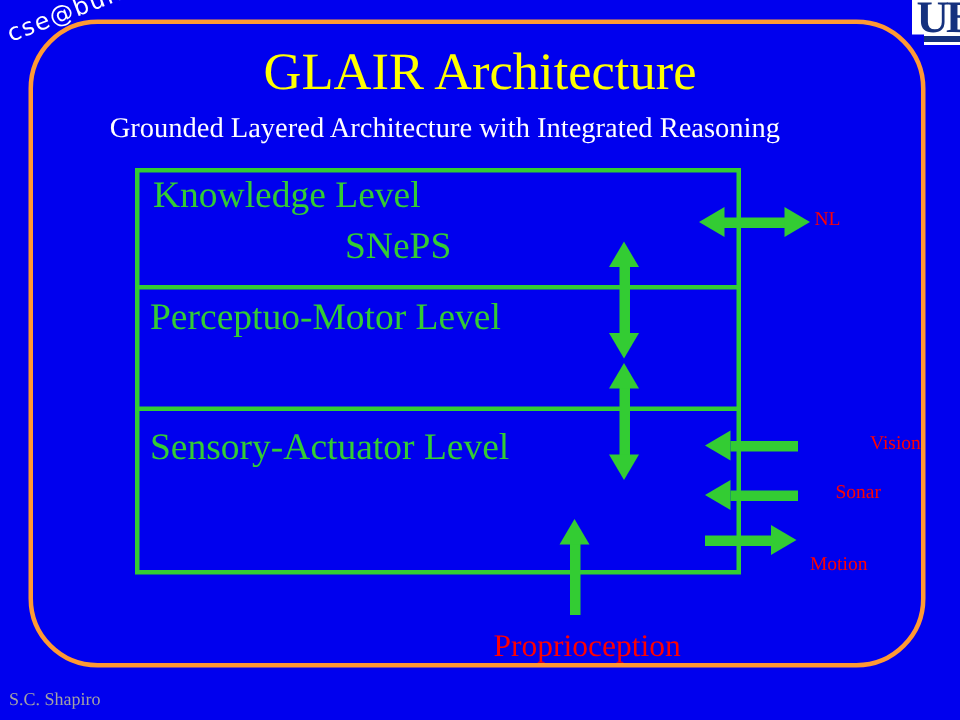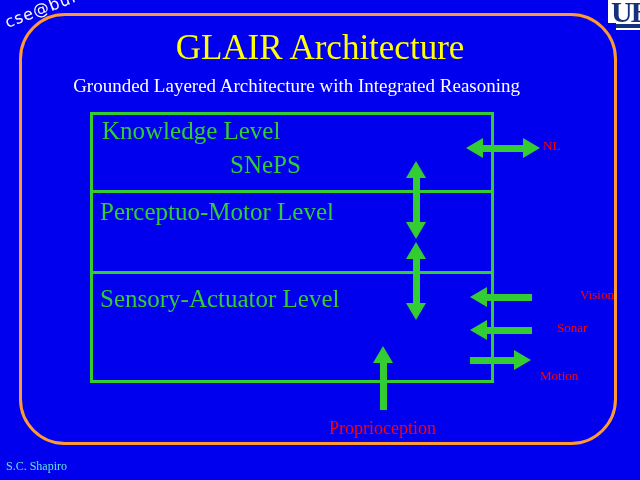--- a/index.html
+++ b/index.html
@@ -180,30 +180,30 @@
   }
   #label-nl     { left: 543px; top: 138px; }
   #label-vision { left: 540px; top: 287px; margin-left: 40px; }
   #label-sonar  { left: 545px; top: 320px; margin-left: 12px; }
   #label-motion { left: 540px; top: 340px; margin-top: 28px; }
   #label-proprioception {
     position: absolute;
     left: 329px;
     top: 418px;
     color: #ff0000;
-    font-size: 18px;
+    font-size: 21px;
     white-space: nowrap;
   }
 
   
   #credit {
     position: absolute;
     left: 6px;
     top: 459px;
-    color: #5eead4;
+    color: #a3a3a3;
     font-size: 12px;
     white-space: nowrap;
   }
 </style>
 </head>
 <body>
 
 <div id="slide">
 
   <div id="frame"></div>

